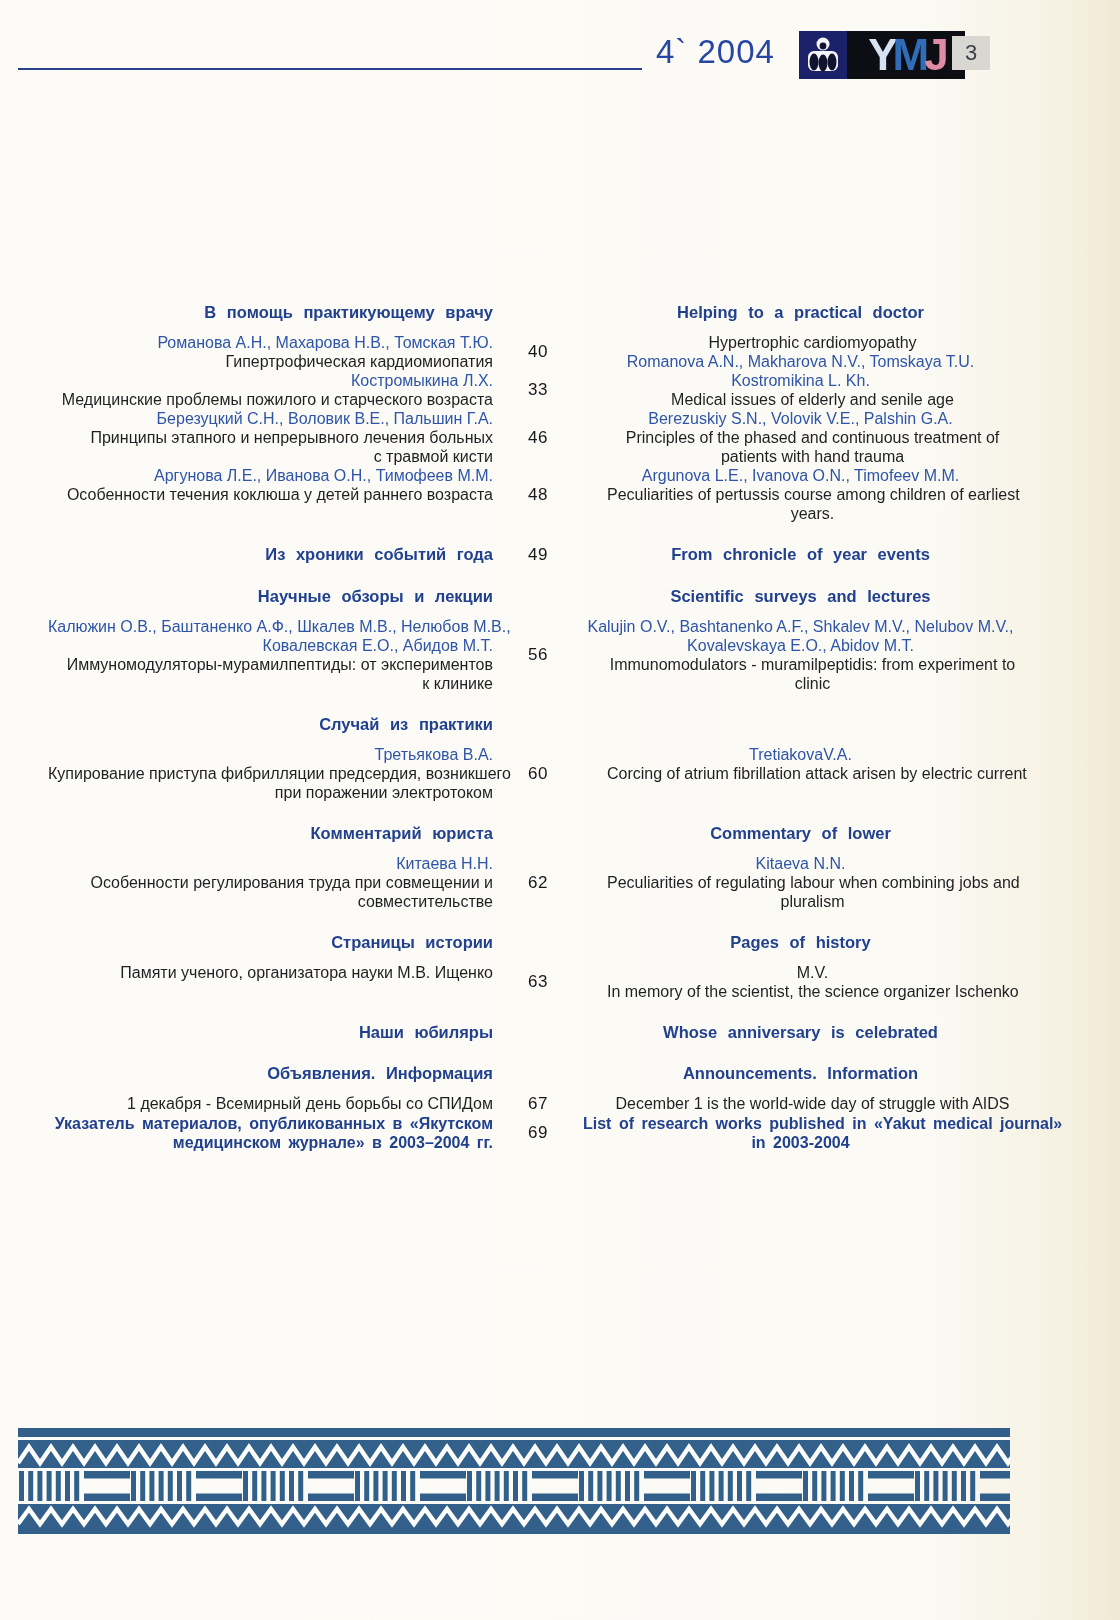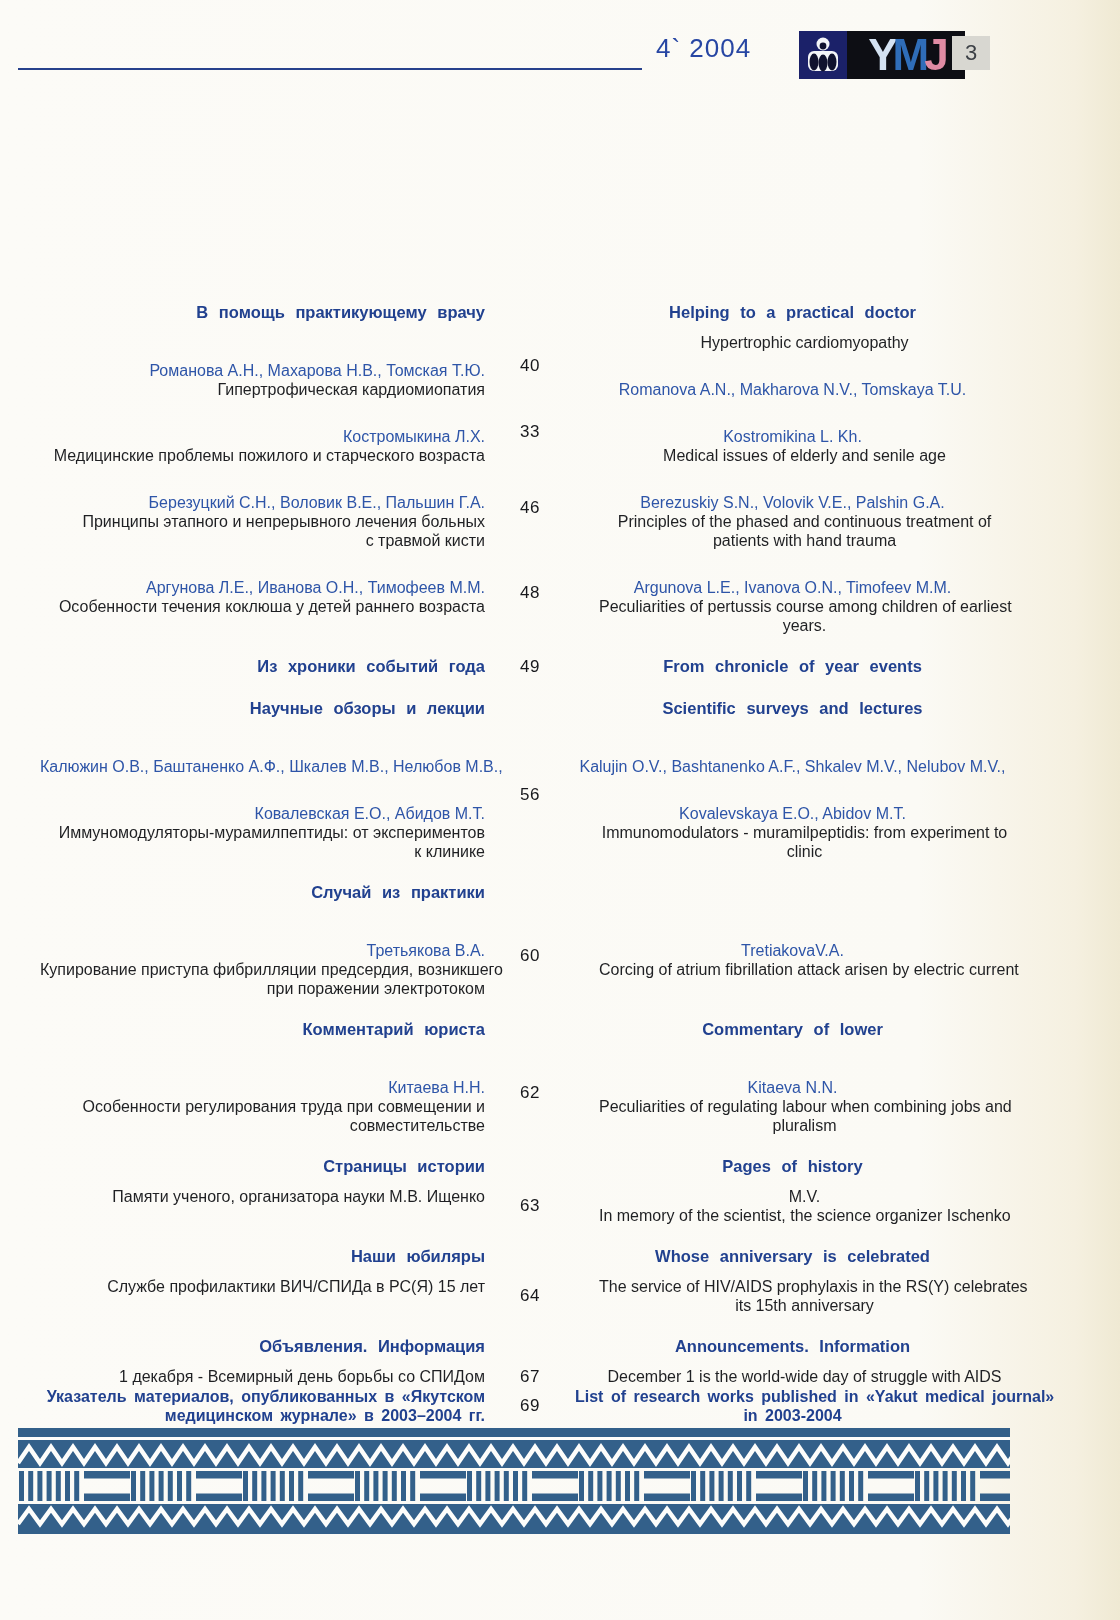--- a/index.html
+++ b/index.html
@@ -6,45 +6,45 @@
   body{
     width:1120px;height:1620px;position:relative;overflow:hidden;
     background:linear-gradient(90deg,#fcfbf7 0%,#fbfaf5 82%,#f5f0e0 96%,#efe9d3 100%);
     font-family:"Liberation Sans", sans-serif;
     color:#202124;
   }
   .page{position:absolute;inset:0;}
 
   
   .hdr-rule{position:absolute;left:18px;top:68px;width:624px;height:2px;background:var(--rule_blue);}
-  .issue{position:absolute;left:656px;top:33px;font-size:26px;color:var(--issue_blue);letter-spacing:1px;}
+  .issue{position:absolute;left:656px;top:33px;font-size:33px;color:var(--issue_blue);letter-spacing:1px;}
   .logo{position:absolute;left:799px;top:31px;display:flex;}
   .logo-emblem{width:48px;height:48px;display:block;}
   .logo-letters{
     width:118px;height:48px;background:var(--logo_black);
     display:flex;align-items:center;justify-content:center;
     font-weight:bold;font-size:44px;letter-spacing:-5px;line-height:1;
   }
   .l-y{color:var(--logo_y);} .l-m{color:var(--logo_m);} .l-j{color:var(--logo_j);}
   .pagebox{
     position:absolute;left:952px;top:36px;width:38px;height:34px;
     background:var(--pagebox_bg);display:flex;align-items:center;justify-content:center;
     font-size:22px;color:#3c4046;
   }
 
   
-  .toc{position:absolute;left:40px;top:303px;width:970px;}
+  .toc{position:absolute;left:48px;top:303px;width:970px;}
   .row{display:grid;grid-template-columns:445px 90px 435px;}
   .row-section{margin-top:22px;margin-bottom:11px;}
   .row-section:first-child{margin-top:0;}
   .cell{min-width:0;}
   .cell.ru{text-align:right;}
   .cell.en{text-align:center;}
   .line{font-size:16px;line-height:19px;white-space:nowrap;}
-  .line.author{color:var(--author_blue);margin-top:28px;}
+  .line.author{color:var(--author_blue);}
   .line.title{color:var(--text_black);}
   .en .line.title{padding-left:24px;}
   .line.bold{color:var(--header_navy);font-weight:bold;word-spacing:3px;}
   .line.sec{color:var(--header_navy);font-weight:bold;word-spacing:6px;font-size:16.5px;}
   .cell.num{display:flex;align-items:center;justify-content:center;
     font-size:17px;color:#17181c;letter-spacing:0.5px;}
 
   
   .ornament{position:absolute;left:18px;top:1428px;width:992px;height:106px;}
   .orn{fill:var(--ornament_blue);}
@@ -247,32 +247,20 @@
           <div class="line title">In memory of the scientist, the science organizer Ischenko</div>
         </div>
       </div>
       <div class="row row-section">
         <div class="cell ru">
           <div class="line sec">Наши юбиляры</div>
         </div>
         <div class="cell num"></div>
         <div class="cell en">
           <div class="line sec">Whose anniversary is celebrated</div>
-        </div>
-      </div>
-      <div class="row">
-        <div class="cell ru">
-          <div class="line title">Службе профилактики ВИЧ/СПИДа в РС(Я) 15 лет</div>
-        </div>
-        <div class="cell num">
-          <span>64</span>
-        </div>
-        <div class="cell en">
-          <div class="line title">The service of HIV/AIDS prophylaxis in the RS(Y) celebrates</div>
-          <div class="line title">its 15th anniversary</div>
         </div>
       </div>
       <div class="row row-section">
         <div class="cell ru">
           <div class="line sec">Объявления.  Информация</div>
         </div>
         <div class="cell num"></div>
         <div class="cell en">
           <div class="line sec">Announcements.  Information</div>
         </div>

